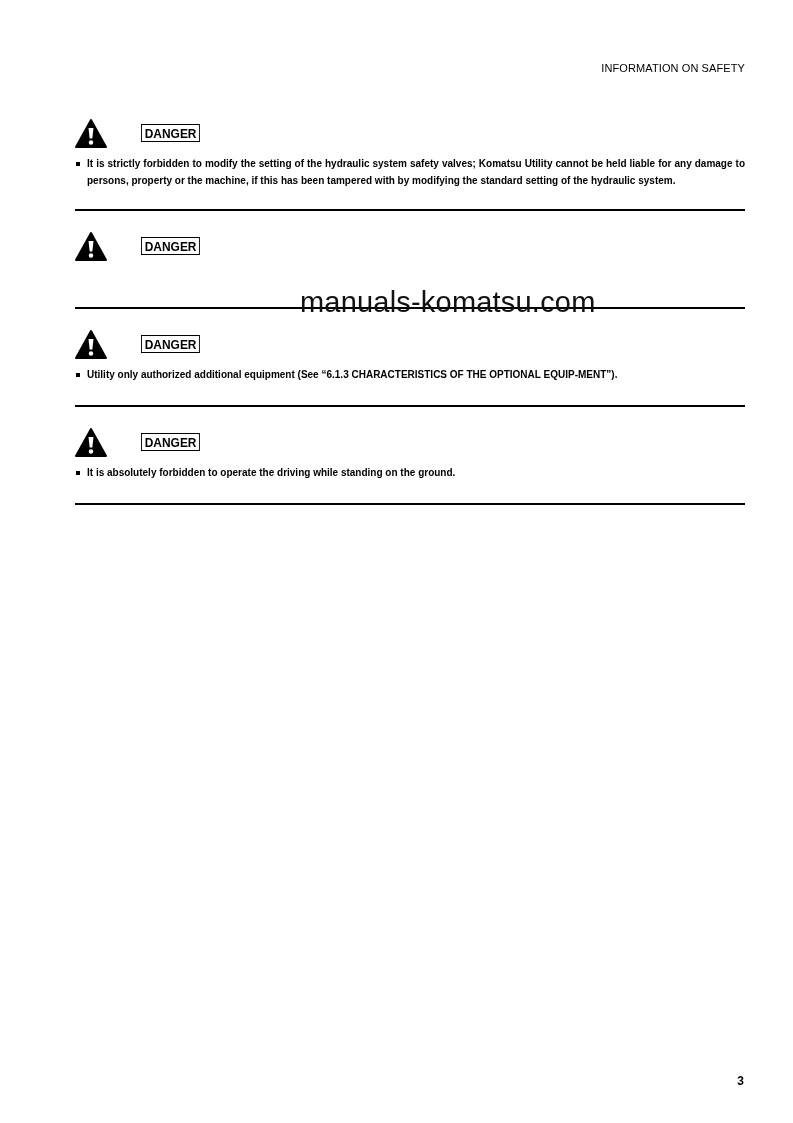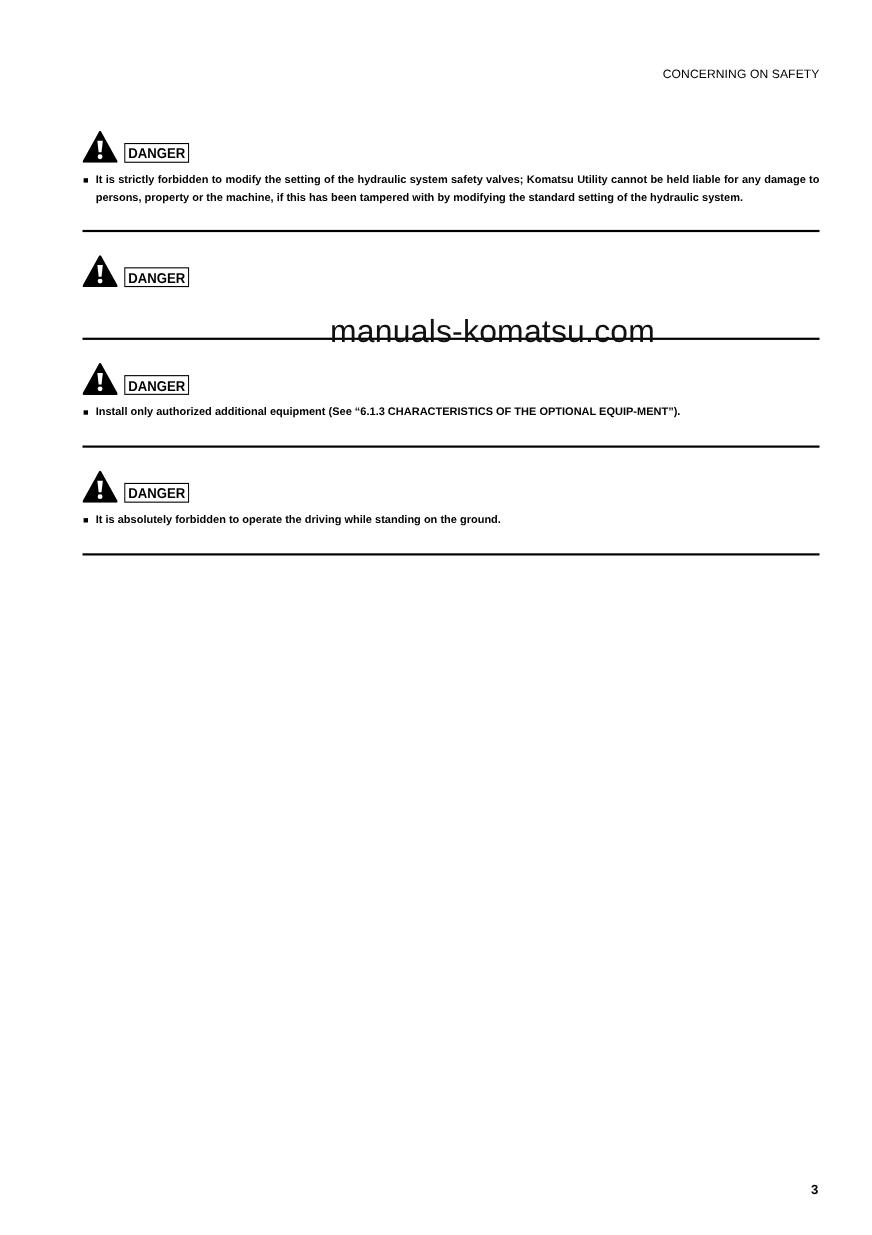--- a/index.html
+++ b/index.html
@@ -1,31 +1,31 @@
 <!DOCTYPE html>
 <html><head>
 <meta charset="utf-8">
 <style>
   html, body { margin: 0; padding: 0; background: #ffffff; }
   body { width: 793px; height: 1123px; position: relative; overflow: hidden; font-family: "Liberation Sans", sans-serif; color: #000; }
   .header { position: absolute; top: 62px; right: 48px; font-size: 11px; letter-spacing: 0.1px; }
   .section { position: absolute; left: 75px; width: 670px; }
-  .danger-head { display: flex; align-items: flex-end; height: 30px; }
+  .danger-head { display: flex; align-items: center; height: 30px; gap: 28px; }
   .warn-icon { width: 32px; height: 29px; margin-right: 6px; }
   .danger-label { border: 1px solid #000; font-weight: bold; font-size: 13px; padding: 1px 3px 0 3px; line-height: 15px; font-family: "Liberation Sans", sans-serif; transform: scaleX(0.92); transform-origin: left; }
   .item { position: relative; padding-left: 12px; margin-top: 8px; font-size: 10px; font-weight: bold; line-height: 16.5px; text-align: justify; }
   .item::before { content: ""; position: absolute; left: 1px; top: 6px; width: 4px; height: 4px; background: #000; }
   .line { position: absolute; left: 75px; width: 670px; height: 2px; background: #000; }
   .watermark { position: absolute; left: 300px; top: 286px; font-size: 29px; color: #111; letter-spacing: 0.2px; font-family: "Liberation Sans", sans-serif; }
   .page-num { position: absolute; right: 49px; top: 1074px; font-size: 12px; font-weight: bold; }
 </style>
 </head>
 <body>
 
-<div class="header">CONCERNING ON SAFETY</div>
+<div class="header">INFORMATION ON SAFETY</div>
 
 <div class="section" style="top:118px;">
   <div class="danger-head">
     <svg class="warn-icon" viewBox="0 0 32 29">
       <path d="M16 1 L31 28 L1 28 Z" fill="#000" stroke="#000" stroke-linejoin="round" stroke-width="2"></path>
       <path d="M13.5 9 L18.5 9 L17.3 19.5 L14.7 19.5 Z" fill="#fff"></path>
       <circle cx="16" cy="23.5" r="2.2" fill="#fff"></circle>
     </svg>
     <span class="danger-label">DANGER</span>
   </div>
@@ -47,21 +47,21 @@
 
 <div class="section" style="top:329px;">
   <div class="danger-head">
     <svg class="warn-icon" viewBox="0 0 32 29">
       <path d="M16 1 L31 28 L1 28 Z" fill="#000" stroke="#000" stroke-linejoin="round" stroke-width="2"></path>
       <path d="M13.5 9 L18.5 9 L17.3 19.5 L14.7 19.5 Z" fill="#fff"></path>
       <circle cx="16" cy="23.5" r="2.2" fill="#fff"></circle>
     </svg>
     <span class="danger-label">DANGER</span>
   </div>
-  <div class="item">Install only authorized additional equipment (See “6.1.3 CHARACTERISTICS OF THE OPTIONAL EQUIP-MENT”).</div>
+  <div class="item">Utility only authorized additional equipment (See “6.1.3 CHARACTERISTICS OF THE OPTIONAL EQUIP-MENT”).</div>
 </div>
 <div class="line" style="top:405px;"></div>
 
 <div class="section" style="top:427px;">
   <div class="danger-head">
     <svg class="warn-icon" viewBox="0 0 32 29">
       <path d="M16 1 L31 28 L1 28 Z" fill="#000" stroke="#000" stroke-linejoin="round" stroke-width="2"></path>
       <path d="M13.5 9 L18.5 9 L17.3 19.5 L14.7 19.5 Z" fill="#fff"></path>
       <circle cx="16" cy="23.5" r="2.2" fill="#fff"></circle>
     </svg>

